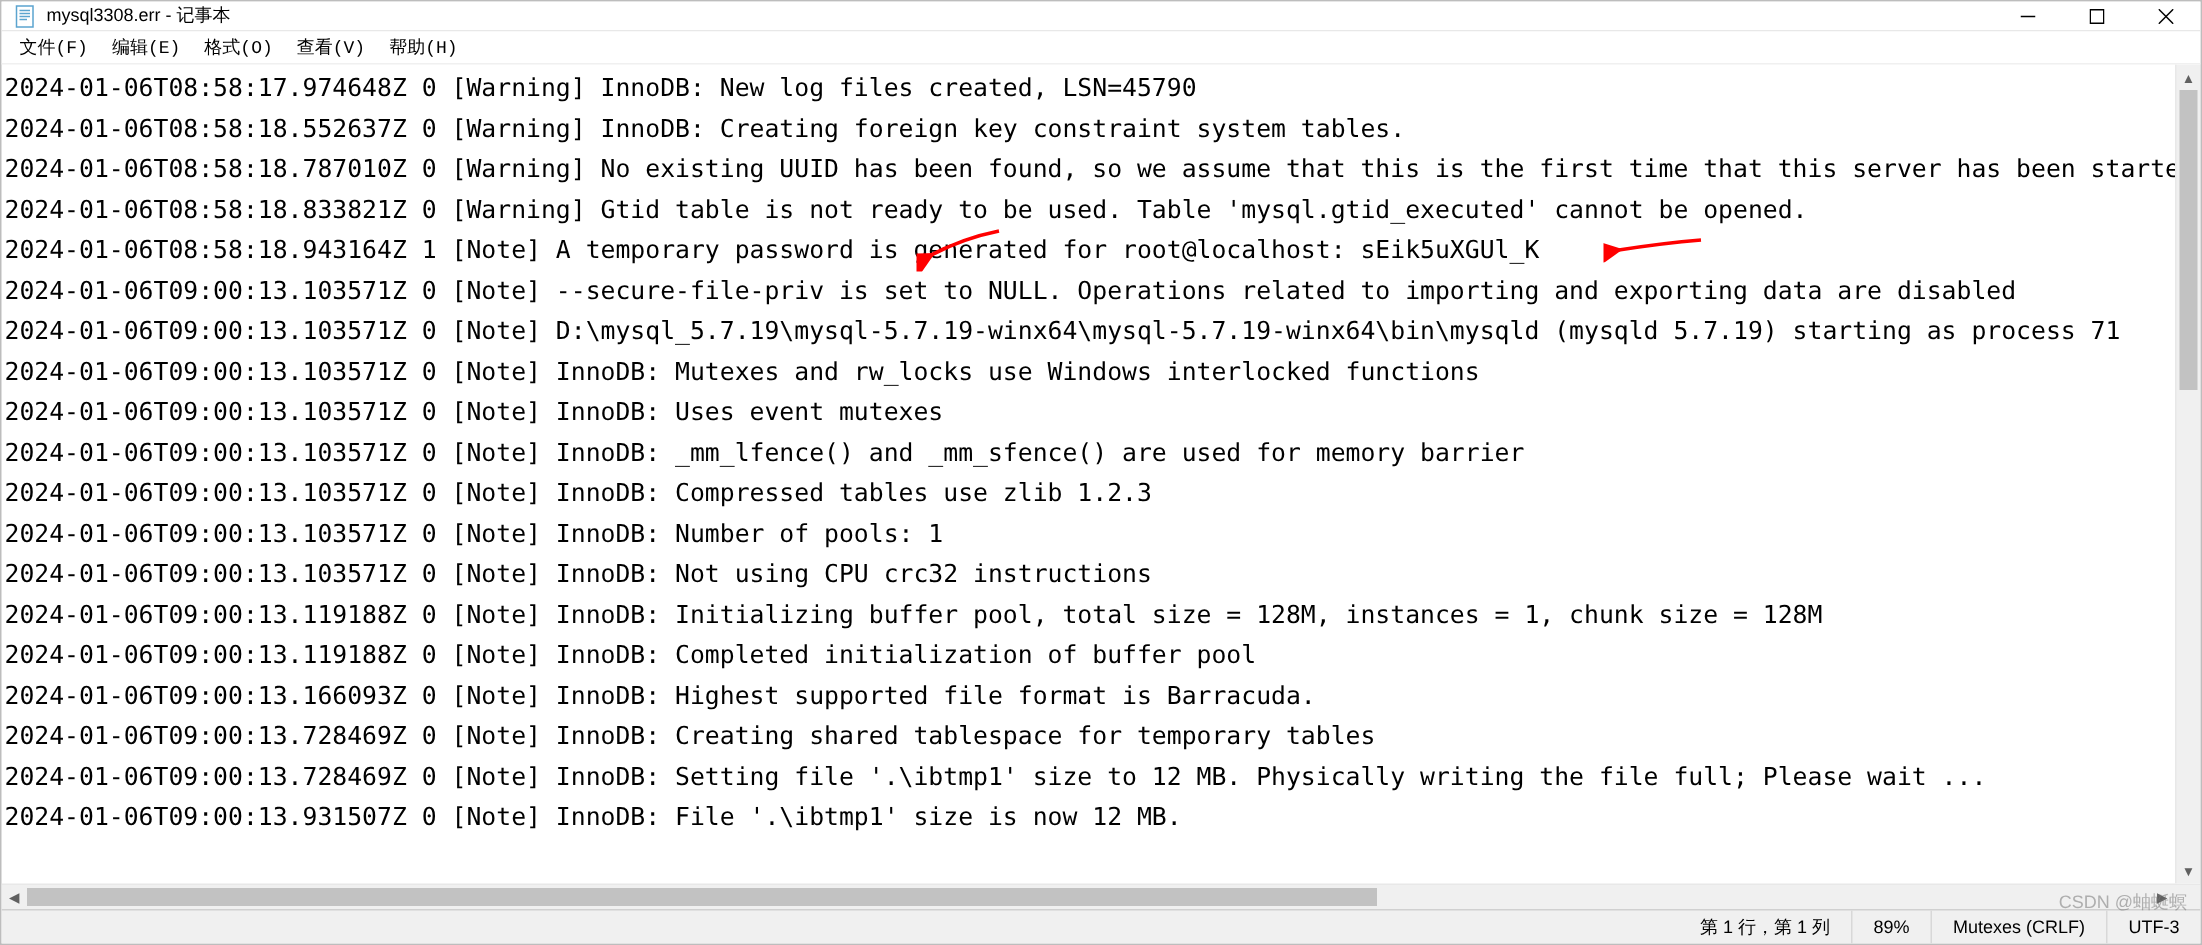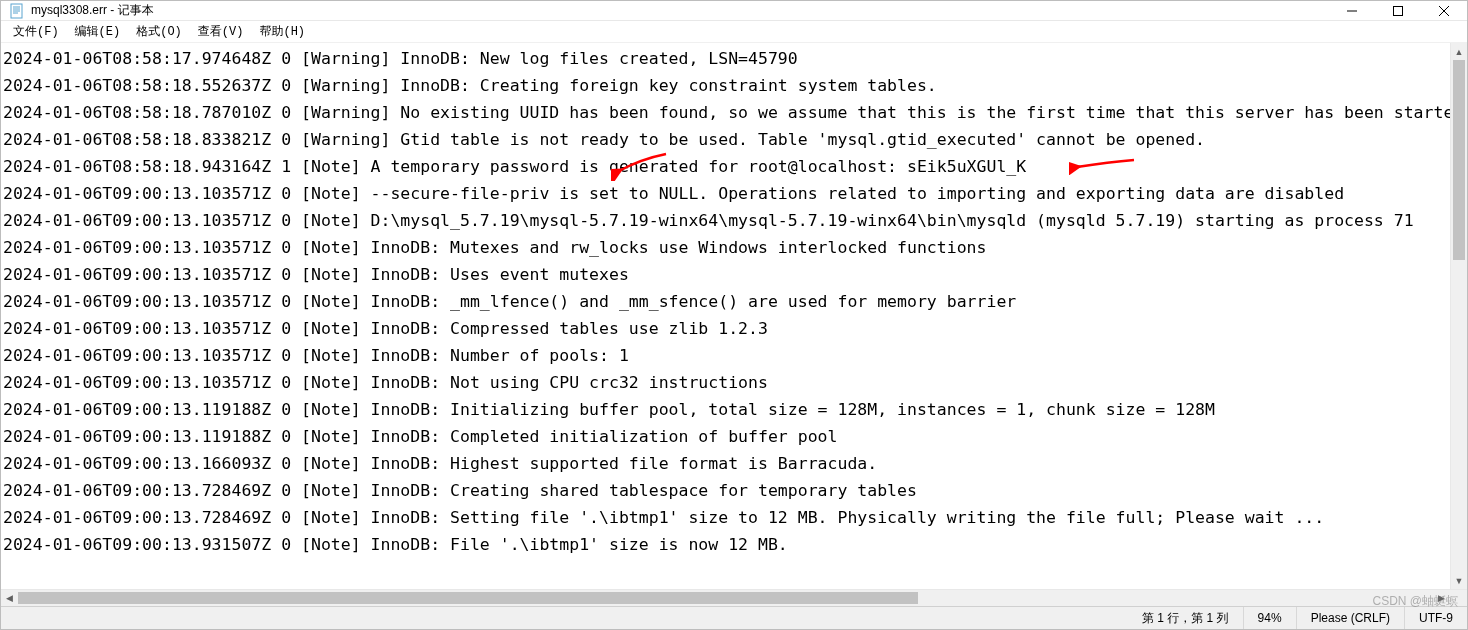--- a/index.html
+++ b/index.html
@@ -246,18 +246,18 @@
     <div class="arrow left">◀</div>
     <div class="thumb"></div>
     <div class="arrow right">▶</div>
   </div>
   <div class="hscroll-corner"></div>
 </div>
 
 <div class="statusbar">
   <span class="spacer"></span>
   <div class="cell first">第 1 行，第 1 列</div>
-  <div class="cell">94%</div>
-  <div class="cell">Please (CRLF)</div>
-  <div class="cell">UTF-9</div>
+  <div class="cell">89%</div>
+  <div class="cell">Mutexes (CRLF)</div>
+  <div class="cell">UTF-3</div>
 </div>
 
 <div class="watermark">CSDN @蚰蜒螟</div>
 
 </body></html>

